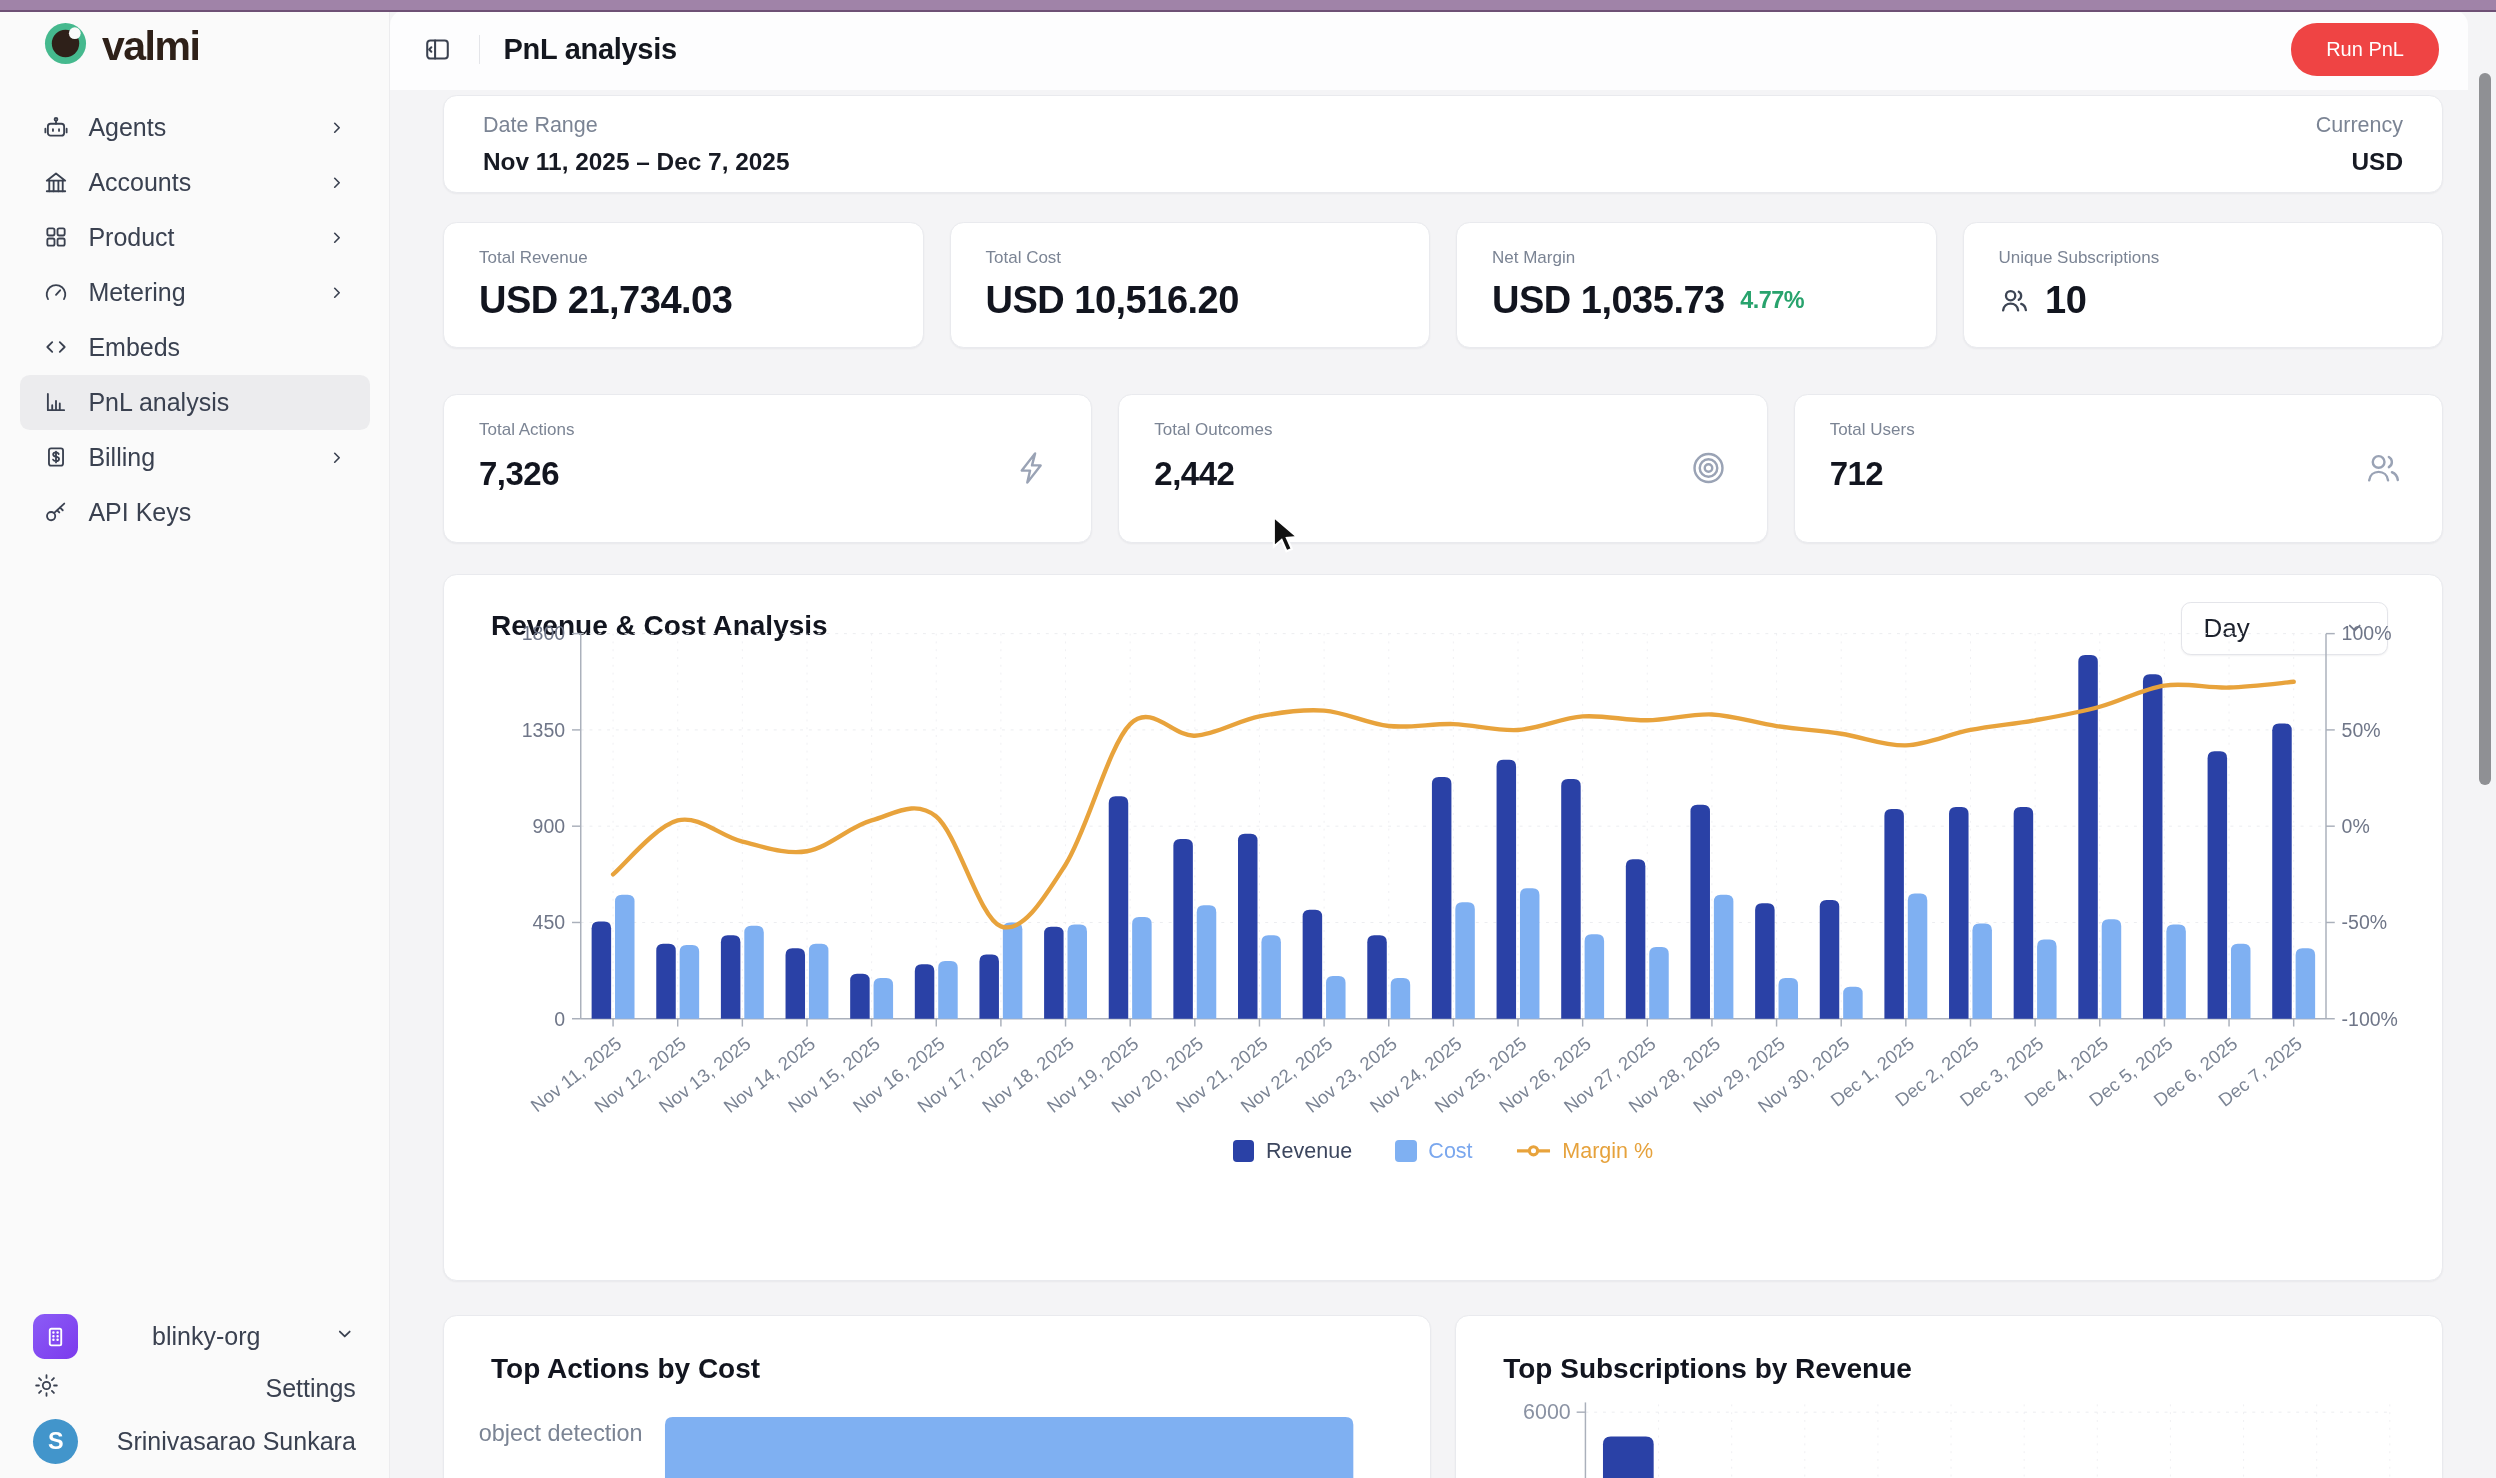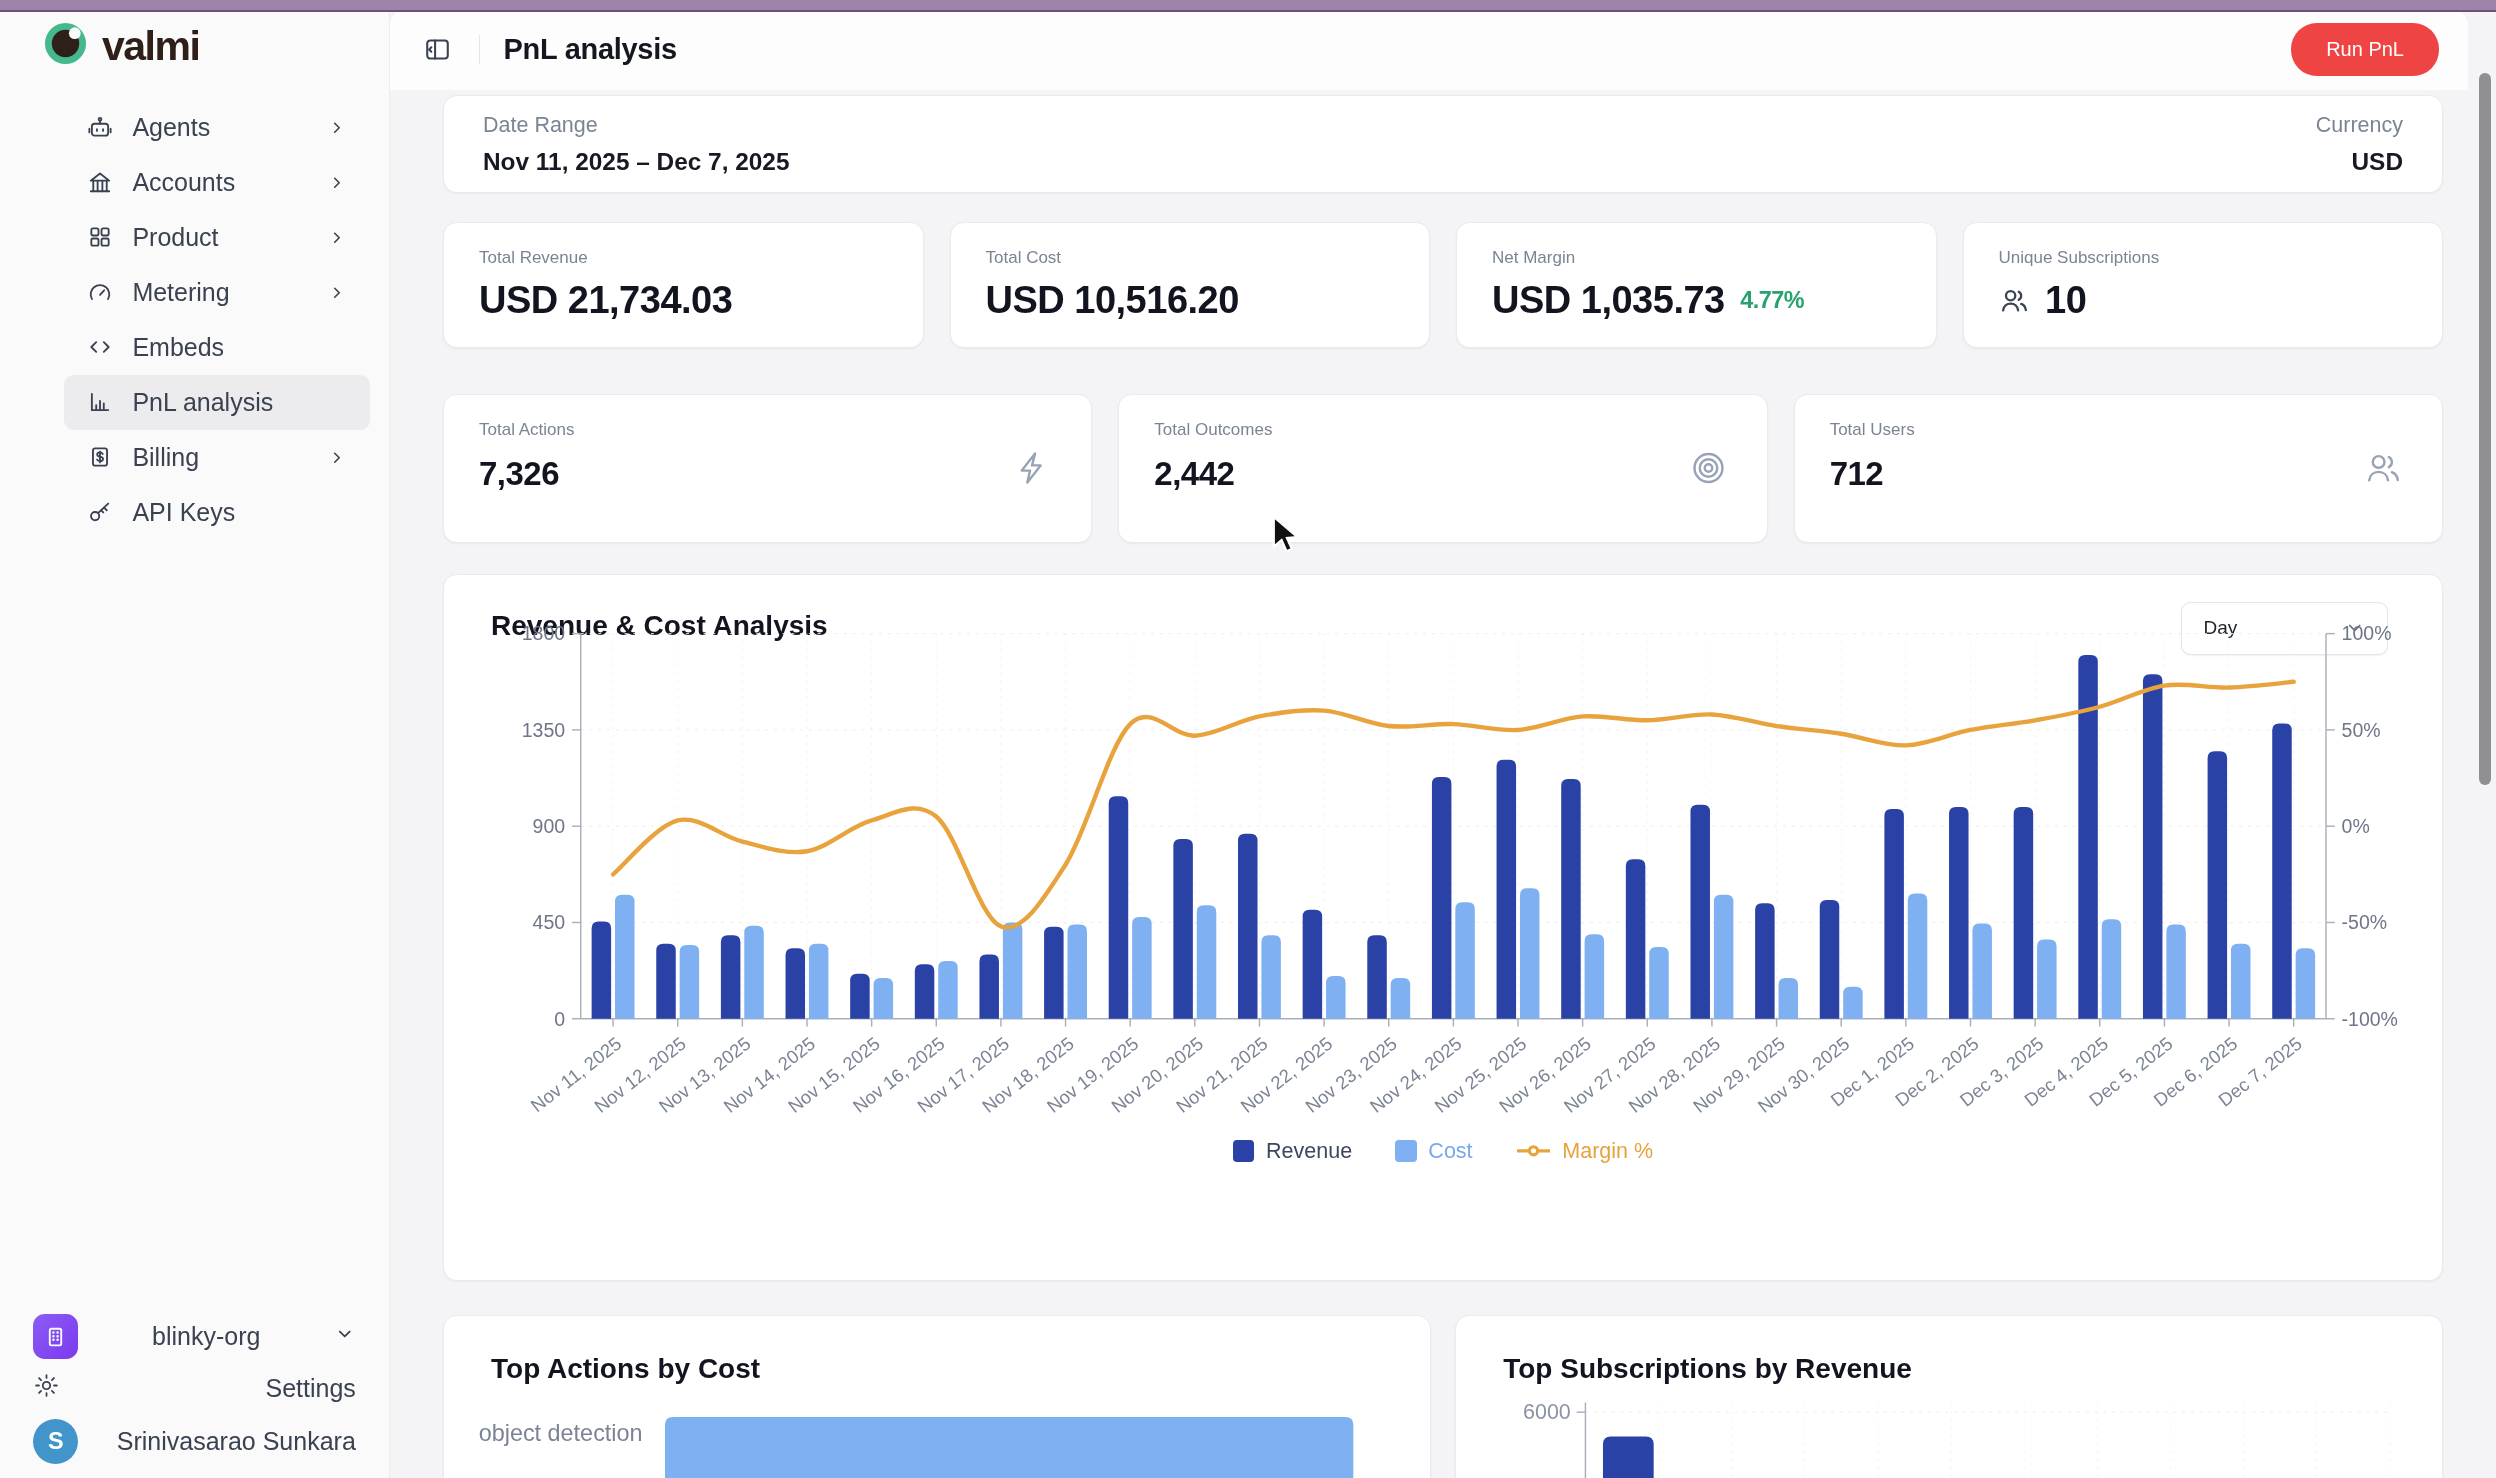--- a/index.html
+++ b/index.html
@@ -5,21 +5,21 @@
   html,body{margin:0;padding:0;}
   body{width:2497px;height:1478px;overflow:hidden;background:#f4f4f6;
        font-family:"Liberation Sans",sans-serif;position:relative;color:#12151f;}
   svg text{font-family:"Liberation Sans",sans-serif;}
   
   .topstrip{position:absolute;top:0;left:0;width:2497px;height:9.8px;background:#a083a8;border-bottom:2px solid #6e5075;z-index:6;}
   
   .sidebar{position:absolute;left:0;top:9.8px;bottom:0;width:390px;background:#fafafa;border-right:1px solid #ececee;box-sizing:border-box;z-index:2;}
   .logo{position:absolute;left:43px;top:11px;display:flex;align-items:flex-end;gap:14px;}
   .logo-text{font-size:41px;font-weight:700;color:#2e2018;letter-spacing:-1.5px;}
-  .nav{position:absolute;top:90px;left:0;right:0;padding-left:44px;}
+  .nav{position:absolute;top:90px;left:0;right:0;}
   .nav-item{height:55px;margin:0 19.5px;padding:0 23.4px;display:flex;align-items:center;gap:19.5px;border-radius:9.8px;color:#3a4150;font-size:25px;cursor:pointer;}
   .nav-item.active{background:#ececee;}
   .nav-item .chev{margin-left:auto;display:flex;color:#3a4150;}
   .nav-item .nicon{display:flex;color:#3a4150;}
   .sidebar-footer{position:absolute;left:0;right:0;bottom:5.9px;}
   .foot-row{display:flex;align-items:center;gap:17.6px;margin:2px 19.5px;padding:5.9px 13.7px;font-size:25px;color:#3a4150;border-radius:9.8px;justify-content:space-between;}
   .org-badge{width:45px;height:45px;border-radius:11.7px;background:linear-gradient(135deg,#8b5cf6,#7c3aed);display:flex;align-items:center;justify-content:center;color:#fff;}
   .avatar{width:45px;height:45px;border-radius:50%;background:#4295cb;color:#fff;display:flex;align-items:center;justify-content:center;font-size:23.4px;font-weight:600;}
   .org-name{font-weight:500;}
   
@@ -38,21 +38,21 @@
   .stats2{margin:47px 54px 0 53px;display:grid;grid-template-columns:repeat(3,1fr);gap:26px;height:149px;}
   .stat{position:relative;padding:25px 35px;}
   .stat .lbl{font-size:17px;color:#7b8494;}
   .stat .val{margin-top:11.7px;font-size:38px;font-weight:700;color:#12151f;letter-spacing:-0.5px;display:flex;align-items:center;gap:15.6px;}
   .stats2 .stat .val{font-size:33px;margin-top:15.6px;}
   .badge{font-size:23.4px;color:#28a36d;font-weight:600;}
   .corner-icon{position:absolute;right:39px;top:50%;transform:translateY(-50%);color:#9aa3b5;display:flex;}
   .inline-icon{display:flex;color:#3d4554;}
   .chart-card{position:relative;margin:31px 54px 0 53px;height:707px;}
   .chart-title{position:absolute;left:47px;top:35px;font-size:28px;font-weight:700;color:#12151f;margin:0;text-align:center;}
-  .select{position:absolute;right:54px;top:27px;width:207px;height:53px;background:#fff;border:1px solid #e4e5ea;border-radius:9.8px;display:flex;align-items:center;padding:0 21.5px;font-size:19px;color:#1c212c;box-sizing:border-box;box-shadow:0 1px 2px rgba(20,25,40,.06);cursor:pointer;}
+  .select{position:absolute;right:54px;top:27px;width:207px;height:53px;background:#fff;border:1px solid #e4e5ea;border-radius:9.8px;display:flex;align-items:center;padding:0 21.5px;font-size:26px;color:#1c212c;box-sizing:border-box;box-shadow:0 1px 2px rgba(20,25,40,.06);cursor:pointer;}
   .select .chev{margin-left:auto;color:#6f7688;display:flex;}
   #main-chart{position:absolute;left:49px;top:44px;}
   .legend{position:absolute;left:0;right:0;top:564px;display:flex;justify-content:center;align-items:center;gap:43px;font-size:21.5px;}
   .legend .li{display:flex;align-items:center;gap:11.7px;}
   .lg-sq{width:21.5px;height:21.5px;border-radius:3.9px;display:inline-block;}
   .lg-rev{color:#3c465e;font-weight:500;}
   .lg-cost{color:#7aa7ee;font-weight:500;}
   .lg-margin{color:#e6a23c;font-weight:500;}
   .bottom-row{margin:34px 54px 0 53px;display:grid;grid-template-columns:1fr 1fr;gap:24.4px;height:390px;}
   .half-card{position:relative;}

